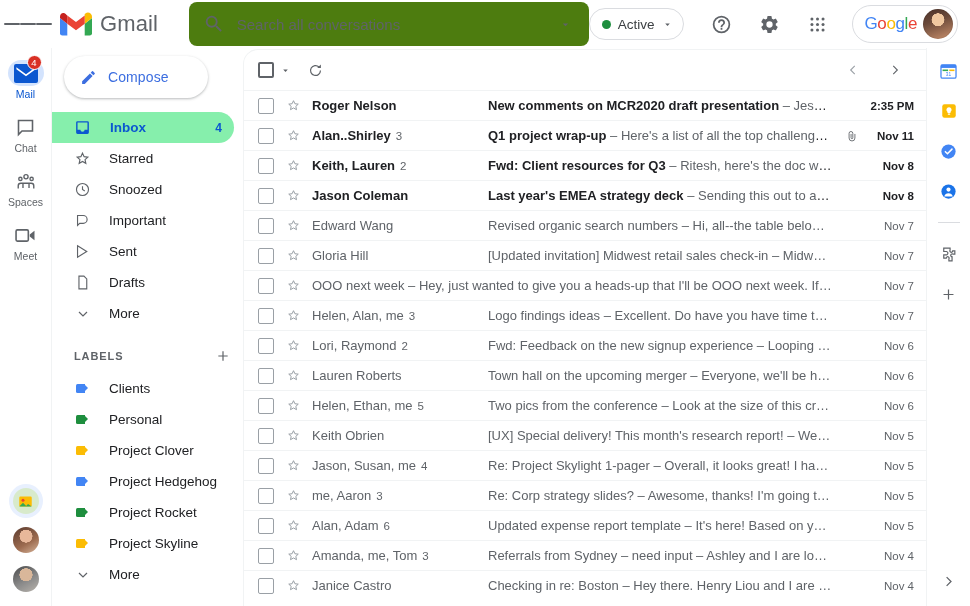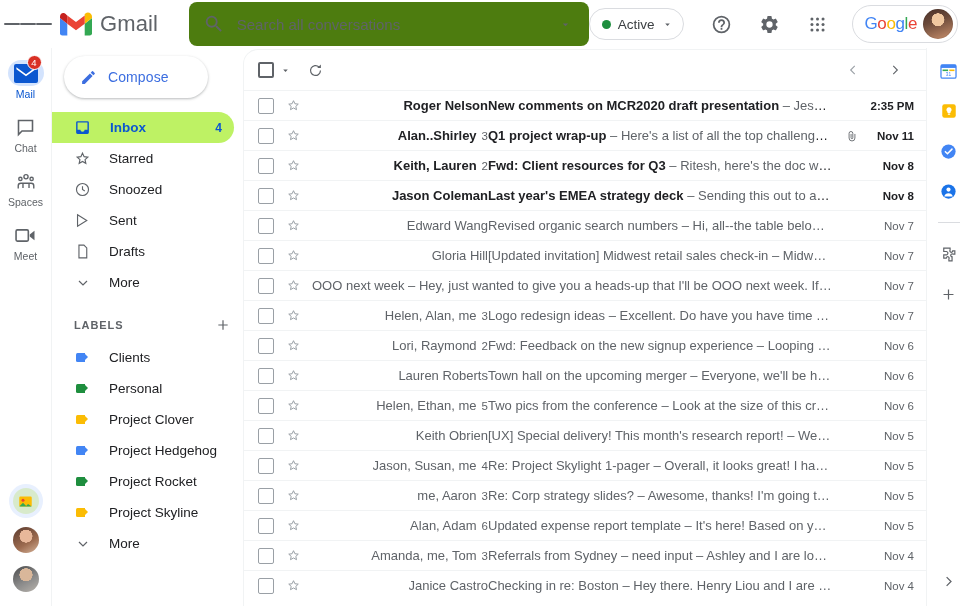--- a/index.html
+++ b/index.html
@@ -105,21 +105,21 @@
     box-shadow: 0 1px 3px rgba(60,64,67,.25), 0 1px 2px rgba(60,64,67,.12);
     padding-left:16px; cursor:pointer; font-family:inherit;
   }
   .compose-text { font-size:14px; color:#3c6ee0; letter-spacing:.1px; }
 
   .nav-item {
     display:flex; align-items:center; height:31px;
     border-radius: 0 16px 16px 0; padding-left:22px; margin-right:10px;
     cursor:pointer; gap:18px; color:#202124; font-size:13.5px;
   }
-  .nav-item.active { background:#bef264; color:#0b57d0; font-weight:700;gap:19px; }
+  .nav-item.active { background:#86efac; color:#0b57d0; font-weight:700;gap:19px; }
   .nav-item .n-ico { width:17px; height:17px; display:flex; align-items:center; justify-content:center; flex:0 0 17px; }
   .nav-item .n-label { flex:1; white-space:nowrap; overflow:hidden; }
   .nav-item .n-count { font-size:12px; padding-right:12px; }
 
   .labels-head {
     display:flex; align-items:center; margin:14px 10px 4px 22px; height:26px;
   }
   .labels-title { font-size:11px; letter-spacing:.9px; color:#5f6368; font-weight:600; flex:1; }
   .plus-btn { width:22px; height:22px; display:flex; align-items:center; justify-content:center; cursor:pointer; border-radius:50%; }
   .label-dot { width:13px; height:13px; position:relative; }
@@ -151,21 +151,21 @@
 
   .rows { flex:1; overflow:hidden; }
   .row {
     display:flex; align-items:center; height:30px; padding:0 8px 0 14px;
     border-top:1px solid #f1f3f4; cursor:pointer; font-size:13px; color:#5f6368;
     background:#fff;
   }
   .row .r-cb { flex:0 0 16px; width:16px; height:16px; border:1.6px solid #9aa0a6; border-radius:2px; margin-right:10px; }
   .r-star { flex:0 0 18px; width:18px; height:18px; margin-right:10px; display:flex; align-items:center; justify-content:center; }
   .r-from { flex:0 0 176px; width:176px; overflow:hidden; white-space:nowrap; text-overflow:ellipsis;
-            color:#5f6368; display:flex; align-items:baseline; gap:5px;justify-content:flex-end; }
+            color:#5f6368; display:flex; align-items:baseline; gap:5px; }
   .r-from .r-name { overflow:hidden; text-overflow:ellipsis; }
   .r-from .r-n { font-size:11.5px; color:#5f6368; flex:0 0 auto; }
   .r-msg { flex:1; min-width:0; overflow:hidden; white-space:nowrap; text-overflow:ellipsis; padding-right:8px; }
   .r-subj { color:#5f6368; }
   .r-snip { color:#5f6368; }
   .r-attach { flex:0 0 24px; display:flex; align-items:center; justify-content:center; }
   .r-date { flex:0 0 54px; text-align:right; font-size:11.5px; color:#5f6368; padding-right:4px; }
   .row.unread { color:#202124; }
   .row.unread .r-from, .row.unread .r-subj, .row.unread .r-date { color:#202124; font-weight:700; }
   .row.unread .r-from .r-n { font-weight:400; }
@@ -353,20 +353,28 @@
       <div class="nav-item">
         <span class="n-ico">
           <svg width="17" height="17" viewBox="0 0 24 24">
               <circle cx="12" cy="12" r="8.5" fill="none" stroke="#5f6368" stroke-width="1.6"></circle>
               <path d="M12 7.5V12l3.2 2" fill="none" stroke="#5f6368" stroke-width="1.6"></path>
             </svg>
         </span>
         <span class="n-label">Snoozed</span>
       </div>
 
+      <div class="nav-item">
+        <span class="n-ico">
+          <svg width="17" height="17" viewBox="0 0 24 24">
+              <path fill="none" stroke="#5f6368" stroke-width="1.6" d="M5 5h8a5.5 5.5 0 0 1 0 11H8l-3 3z"></path>
+            </svg>
+        </span>
+        <span class="n-label">Important</span>
+      </div>
 
       <div class="nav-item">
         <span class="n-ico">
           <svg width="17" height="17" viewBox="0 0 24 24">
               <path fill="none" stroke="#5f6368" stroke-width="1.6" d="M5 4l13 8-13 8z"></path>
             </svg>
         </span>
         <span class="n-label">Sent</span>
       </div>
 
@@ -577,21 +585,21 @@
             <span class="r-cb"></span>
             <span class="r-star">
               <svg width="15" height="15" viewBox="0 0 24 24">
                 <path fill="none" stroke="#9aa0a6" stroke-width="1.6" d="M12 4.3l2.3 4.9 5.3.6-3.9 3.6 1.1 5.3-4.8-2.8-4.8 2.8 1.1-5.3-3.9-3.6 5.3-.6z"></path>
               </svg>
             </span>
             <span class="r-from">
               <span class="r-name">Helen, Alan, me</span>
               <span class="r-n">3</span>
             </span>
-            <span class="r-msg"><span class="r-subj">Logo redesign ideas</span><span class="r-snip"> – Excellent. Do have you have time to meet with Jeroen and me thi...</span></span>
+            <span class="r-msg"><span class="r-subj">Logo findings ideas</span><span class="r-snip"> – Excellent. Do have you have time to meet with Jeroen and me thi...</span></span>
             <span class="r-attach"></span>
             <span class="r-date">Nov 7</span>
           </div>
           <div class="row">
             <span class="r-cb"></span>
             <span class="r-star">
               <svg width="15" height="15" viewBox="0 0 24 24">
                 <path fill="none" stroke="#9aa0a6" stroke-width="1.6" d="M12 4.3l2.3 4.9 5.3.6-3.9 3.6 1.1 5.3-4.8-2.8-4.8 2.8 1.1-5.3-3.9-3.6 5.3-.6z"></path>
               </svg>
             </span>

